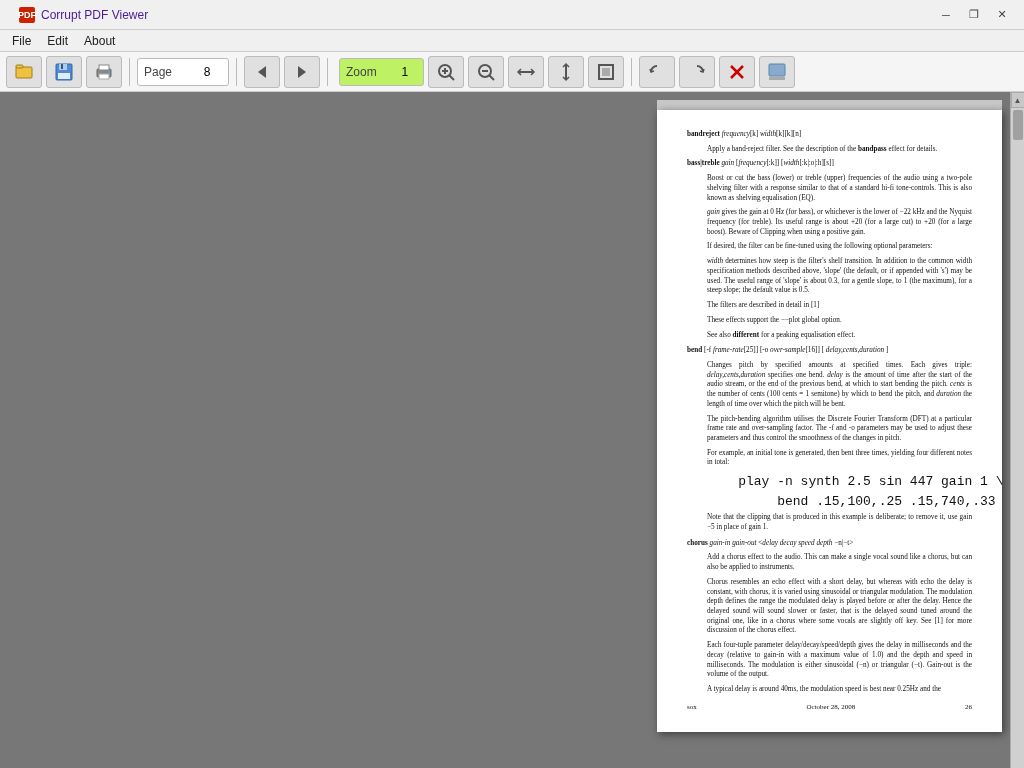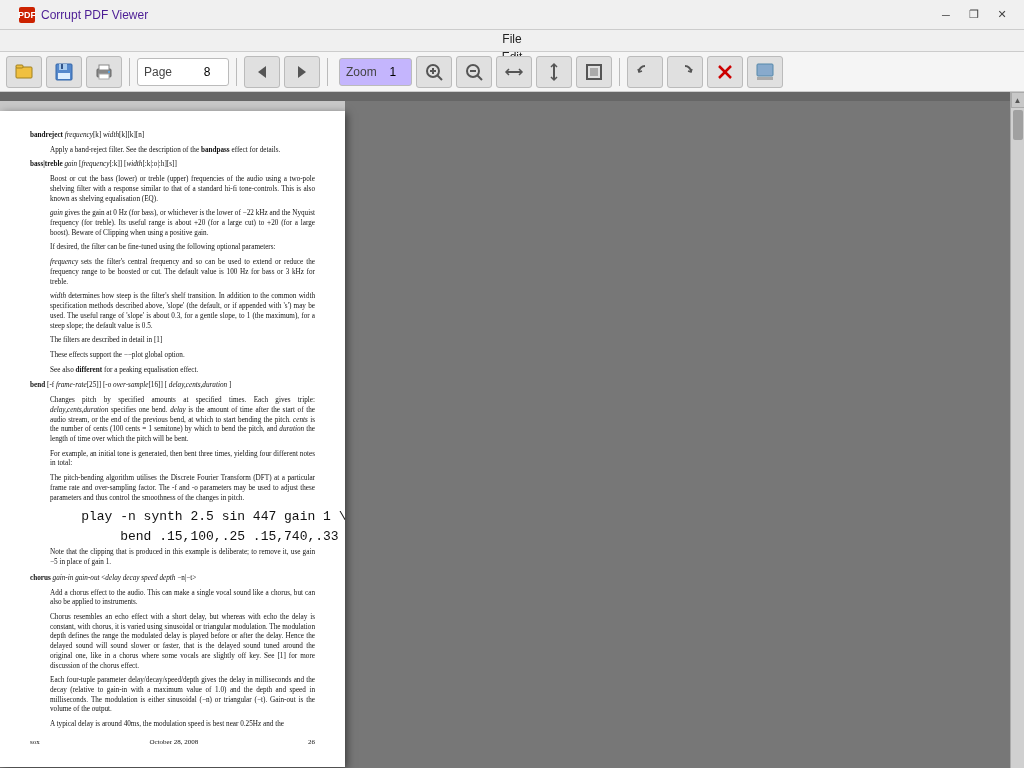--- a/index.html
+++ b/index.html
@@ -58,21 +58,20 @@
     }
 
     
     #menu-bar {
       background: #f0f0f0;
       height: 22px;
       display: flex;
       align-items: center;
       padding: 0 4px;
       border-bottom: 1px solid #ccc;
-      flex-direction: column;
     }
     .menu-item {
       padding: 2px 8px;
       font-size: 12px;
       cursor: pointer;
       color: #222;
     }
 
     
     #toolbar {
@@ -122,22 +121,22 @@
       border: none;
       outline: none;
       font-size: 12px;
       text-align: center;
       background: transparent;
     }
 
     #zoom-input-group {
       display: flex;
       align-items: center;
-      gap: 4px;
-      background: #c4b5fd;
+      gap: 16px;
+      background: #bef264;
       border: 1px solid #bbb;
       border-radius: 3px;
       padding: 2px 6px;
       height: 28px;
       margin-left: 4px;
     }
     #zoom-label {
       font-size: 12px;
       color: #444;
     }
@@ -189,25 +188,25 @@
       border-radius: 2px;
       margin: 2px auto;
       cursor: pointer;
     }
 
     
     #pdf-area {
       flex: 1;
       overflow: hidden;
       display: flex;
-      justify-content: flex-start;
+      justify-content: flex-end;
       align-items: flex-start;
+      padding: 8px;
       background: #777;
       margin-right: 14px;
-      margin-top: 9px;
     }
 
     #pdf-page {
       background: white;
       width: 345px;
       min-height: 530px;
       box-shadow: 2px 2px 8px rgba(0,0,0,0.5);
       padding: 20px 30px 20px 30px;
       font-family: 'Times New Roman', Times, serif;
       font-size: 7.2px;
@@ -407,46 +406,43 @@
         <div class="pdf-para-indent">
           Boost or cut the bass (lower) or treble (upper) frequencies of the audio using a two-pole shelving filter with a response similar to that of a standard hi-fi tone-controls. This is also known as shelving equalisation (EQ).
         </div>
         <div class="pdf-para-indent">
           <span class="pdf-italic">gain</span> gives the gain at 0 Hz (for bass), or whichever is the lower of −22 kHz and the Nyquist frequency (for treble). Its useful range is about +20 (for a large cut) to +20 (for a large boost). Beware of Clipping when using a positive gain.
         </div>
         <div class="pdf-para-indent">
           If desired, the filter can be fine-tuned using the following optional parameters:
         </div>
         <div class="pdf-para-indent">
-          <span class="pdf-italic">frequency</span> sets the filter's central frequency and so can be used to extend or reduce the frequency range to be boosted or cut. The default value is 100 Hz for bass or 3 kHz for treble.
-        </div>
-        <div class="pdf-para-indent">
           <span class="pdf-italic">width</span> determines how steep is the filter's shelf transition. In addition to the common width specification methods described above, 'slope' (the default, or if appended with 's') may be used. The useful range of 'slope' is about 0.3, for a gentle slope, to 1 (the maximum), for a steep slope; the default value is 0.5.
         </div>
         <div class="pdf-para-indent">
           The filters are described in detail in [1]
         </div>
         <div class="pdf-para-indent">
           These effects support the −−plot global option.
         </div>
         <div class="pdf-para-indent">
           See also <span class="pdf-bold">different</span> for a peaking equalisation effect.
         </div>
 
         <div class="pdf-para" style="margin-top:6px;">
           <span class="pdf-bold">bend</span> [-f <span class="pdf-italic">frame-rate</span>[25]] [-o <span class="pdf-italic">over-sample</span>[16]] [ <span class="pdf-italic">delay,cents,duration </span>]
         </div>
         <div class="pdf-para-indent">
           Changes pitch by specified amounts at specified times. Each gives triple: <span class="pdf-italic">delay,cents,duration</span> specifies one bend. <span class="pdf-italic">delay</span> is the amount of time after the start of the audio stream, or the end of the previous bend, at which to start bending the pitch. <span class="pdf-italic">cents</span> is the number of cents (100 cents = 1 semitone) by which to bend the pitch, and <span class="pdf-italic">duration</span> the length of time over which the pitch will be bent.
         </div>
         <div class="pdf-para-indent">
+          The pitch-bending algorithm utilises the Discrete Fourier Transform (DFT) at a particular frame rate and over-sampling factor. The -f and -o parameters may be used to adjust these parameters and thus control the smoothness of the changes in pitch.
+        </div>
+        <div class="pdf-para-indent">
           For example, an initial tone is generated, then bent three times, yielding four different notes in total:
-        </div>
-        <div class="pdf-para-indent">
-          The pitch-bending algorithm utilises the Discrete Fourier Transform (DFT) at a particular frame rate and over-sampling factor. The -f and -o parameters may be used to adjust these parameters and thus control the smoothness of the changes in pitch.
         </div>
         <div class="pdf-code">    play -n synth 2.5 sin 447 gain 1 \</div>
         <div class="pdf-code">         bend .15,100,.25 .15,740,.33 .4,520,.3</div>
         <div class="pdf-para-indent" style="margin-top:3px;">
           Note that the clipping that is produced in this example is deliberate; to remove it, use gain −5 in place of gain 1.
         </div>
 
         <div class="pdf-para" style="margin-top:6px;">
           <span class="pdf-bold">chorus</span> <span class="pdf-italic">gain-in gain-out</span> &lt;<span class="pdf-italic">delay decay speed depth</span> −n|−t&gt;
         </div>

